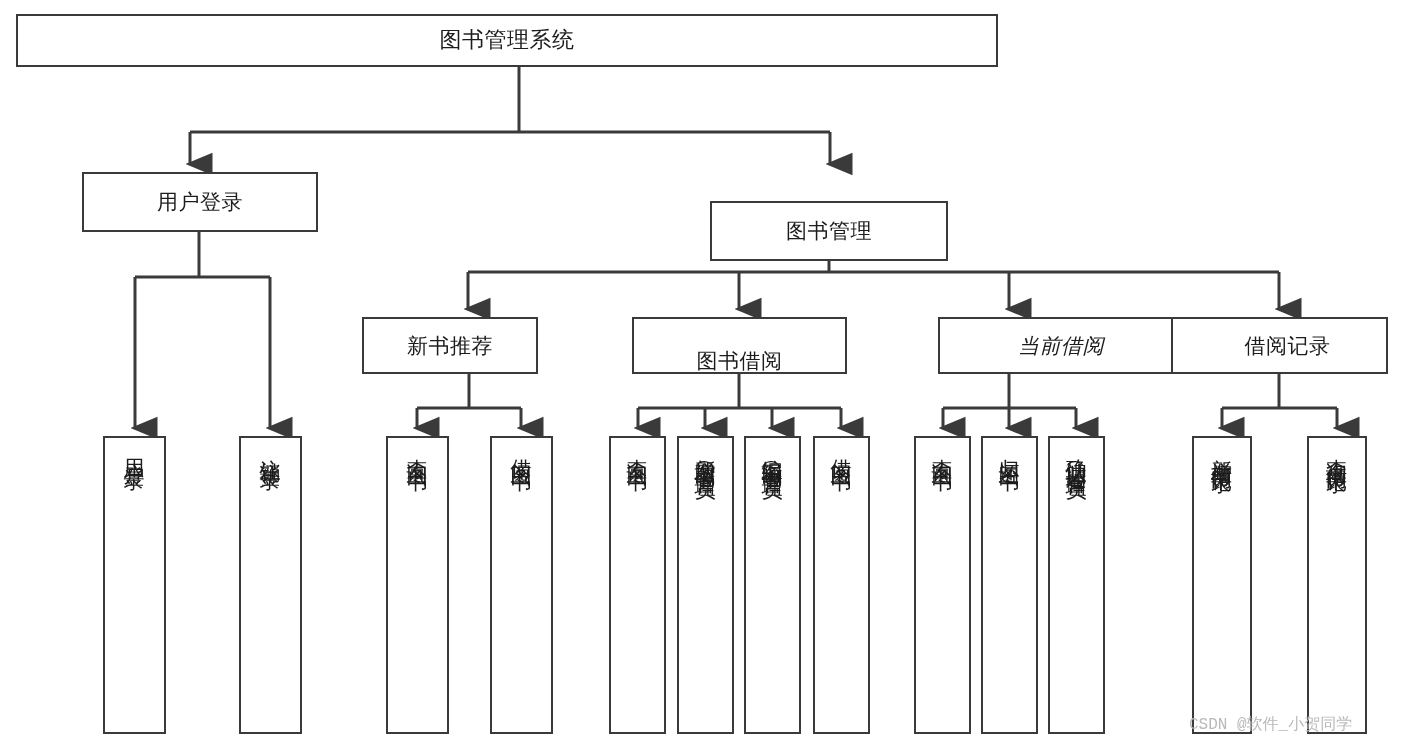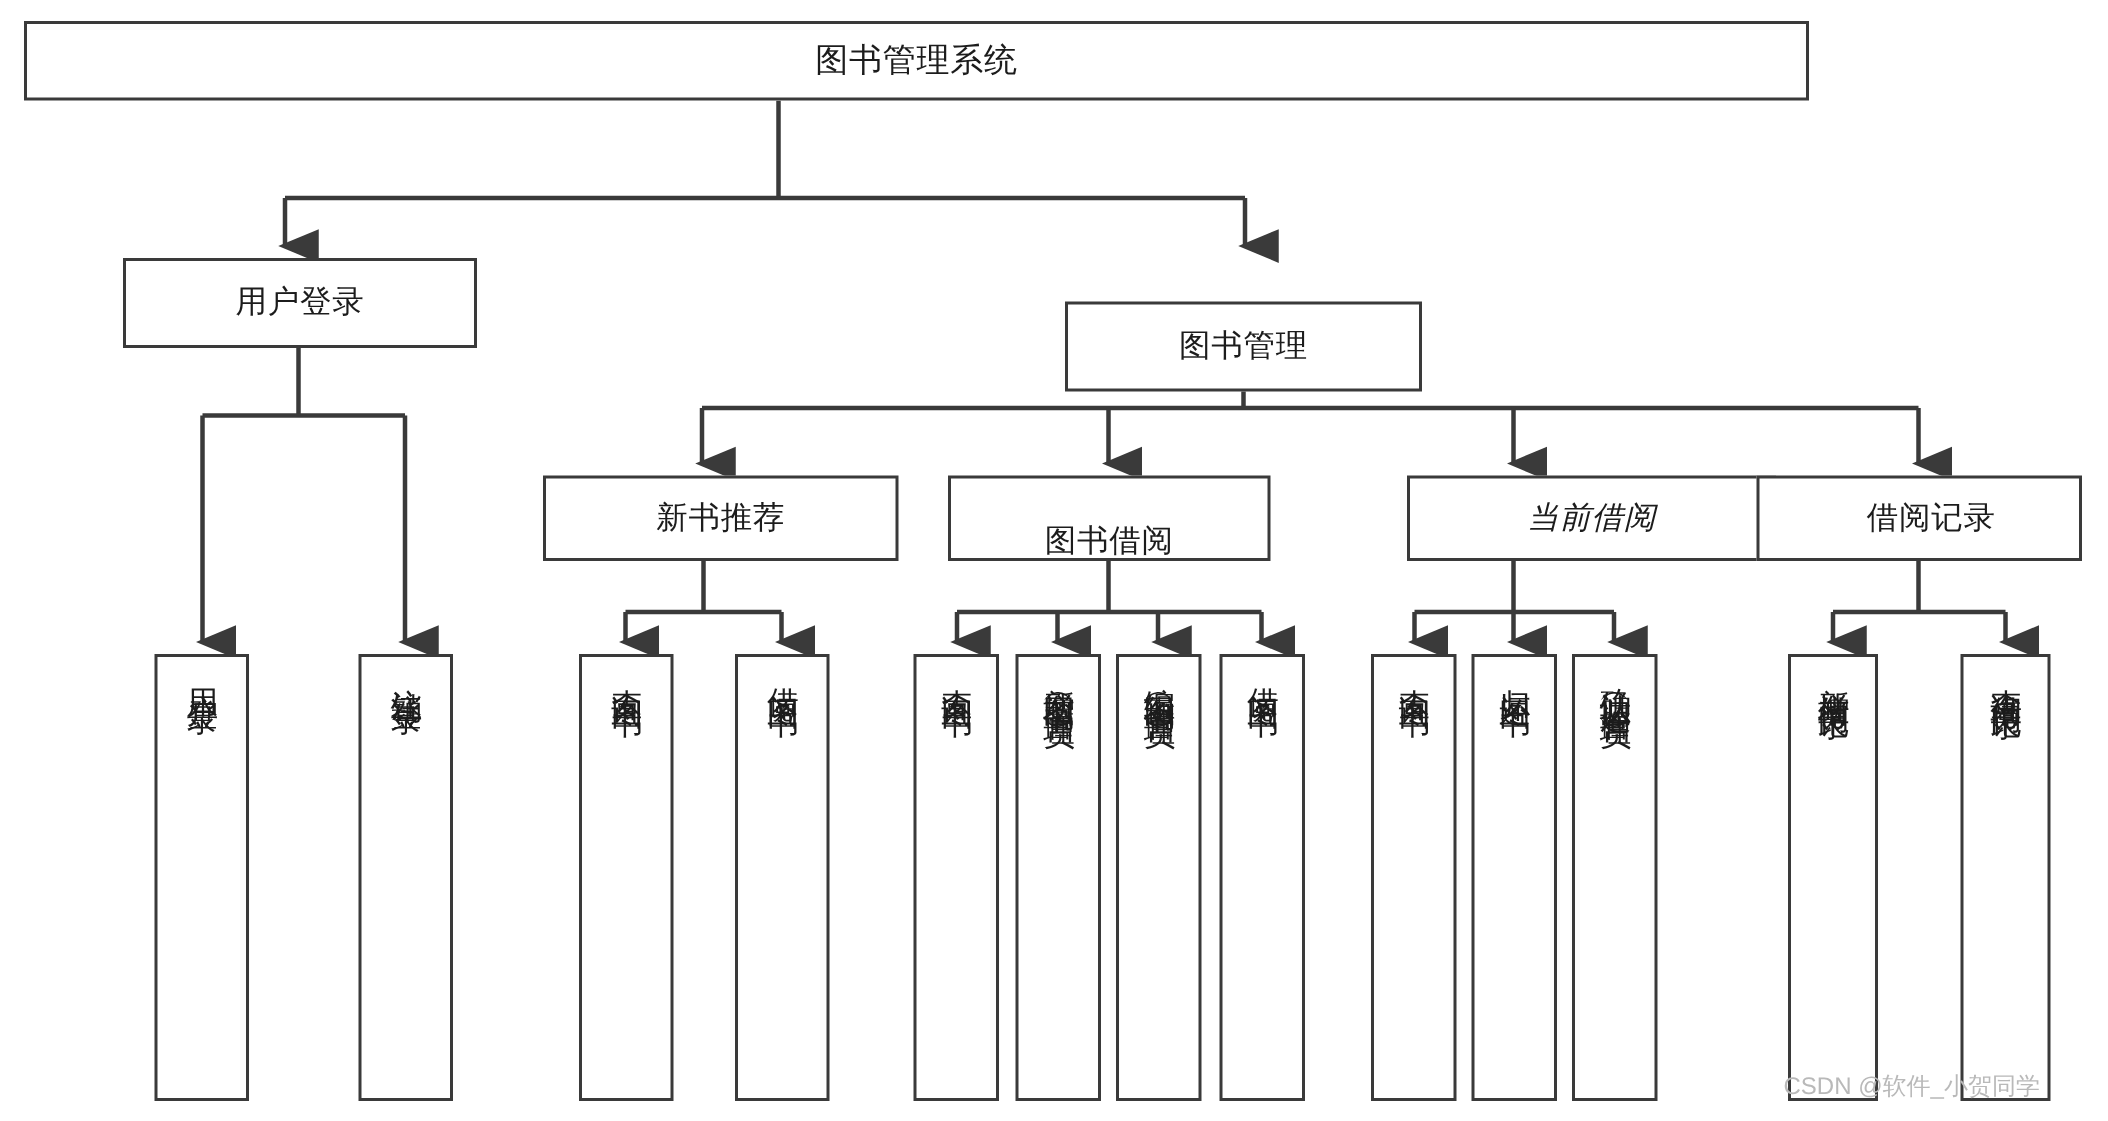--- a/index.html
+++ b/index.html
@@ -50,21 +50,21 @@
   }
   .v-node.tall .node-label{letter-spacing:3px;}
 
   #watermark{
     position:absolute;
     left:1189px;top:714px;
     font-size:16px;
     color:#b9b9b9;
     white-space:nowrap;
     z-index:3;
-    font-family:Liberation Sans, sans-serif;
+    font-family:Liberation Mono, monospace;
   }
 </style>
 </head>
 <body>
 
 <div id="stage">
 
   <svg id="edges" viewBox="0 0 1405 747">
     <defs>
       <marker id="arrow" viewBox="0 0 12 12" refX="6" refY="10" markerWidth="9" markerHeight="9" orient="auto-start-reverse">
@@ -109,32 +109,32 @@
       <path d="M 1009 408 L 1009 428" marker-end="url(#arrow)"></path>
       <path d="M 1076 408 L 1076 428" marker-end="url(#arrow)"></path>
 
       <path d="M 1279 374 L 1279 408"></path>
       <path d="M 1222 408 L 1337 408"></path>
       <path d="M 1222 408 L 1222 428" marker-end="url(#arrow)"></path>
       <path d="M 1337 408 L 1337 428" marker-end="url(#arrow)"></path>
     </g>
   </svg>
 
-  <div class="node h-node" id="root" style="left:16px;top:14px;width:1190px;height:53px;text-align:right;">
+  <div class="node h-node" id="root" style="left:16px;top:14px;width:982px;height:53px;text-align:right;">
     <span class="node-label">图书管理系统</span>
   </div>
 
   <div class="node h-node" style="left:82px;top:172px;width:236px;height:60px;">
     <span class="node-label">用户登录</span>
   </div>
   <div class="node h-node" style="left:710px;top:173px;width:238px;height:60px;margin-top:28px;">
     <span class="node-label">图书管理</span>
   </div>
 
-  <div class="node h-node" style="left:362px;top:317px;width:237px;height:57px;">
+  <div class="node h-node" style="left:362px;top:317px;width:176px;height:57px;">
     <span class="node-label">新书推荐</span>
   </div>
   <div class="node h-node" style="left:632px;top:317px;width:215px;height:57px;align-items:flex-end;">
     <span class="node-label">图书借阅</span>
   </div>
   <div class="node h-node" style="left:938px;top:317px;width:246px;height:57px;font-style:italic;">
     <span class="node-label">当前借阅</span>
   </div>
   <div class="node h-node" style="left:1171px;top:317px;width:217px;height:57px;padding-left:16px;">
     <span class="node-label">借阅记录</span>

